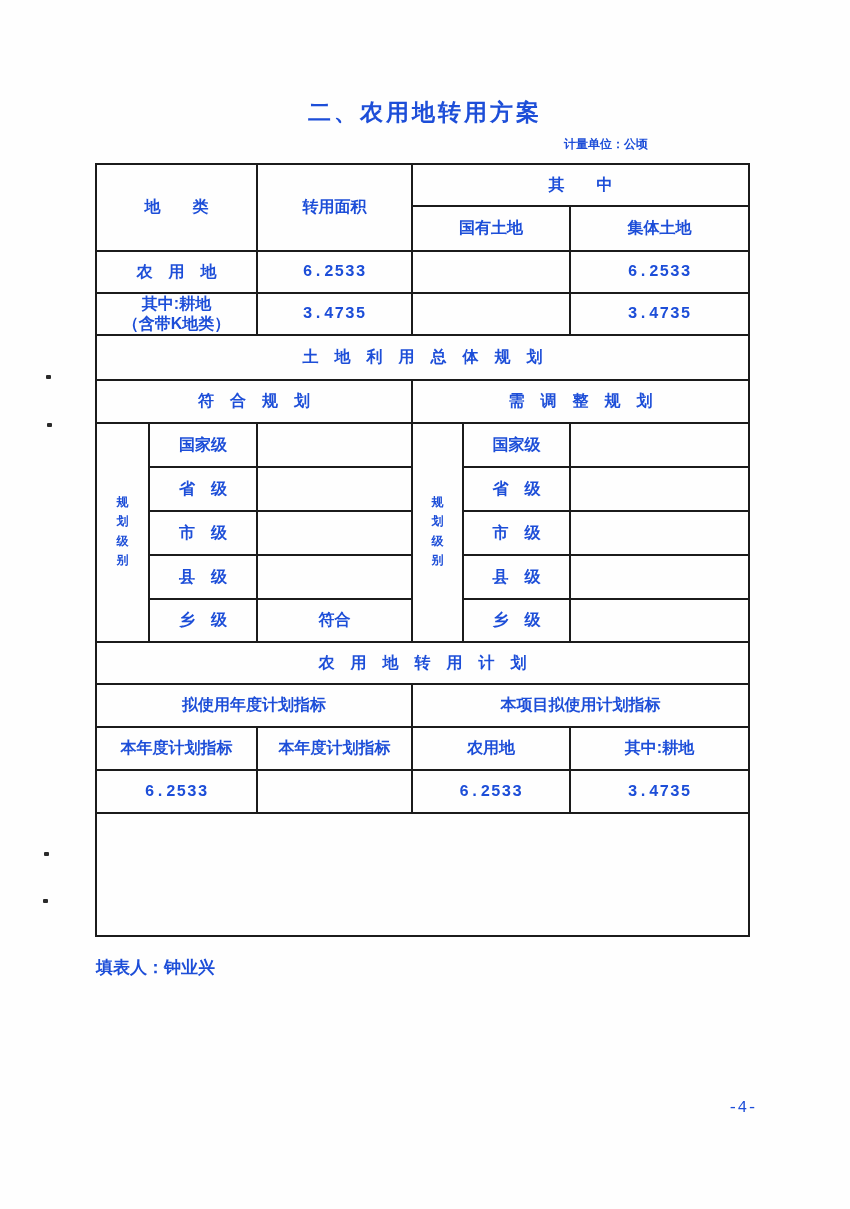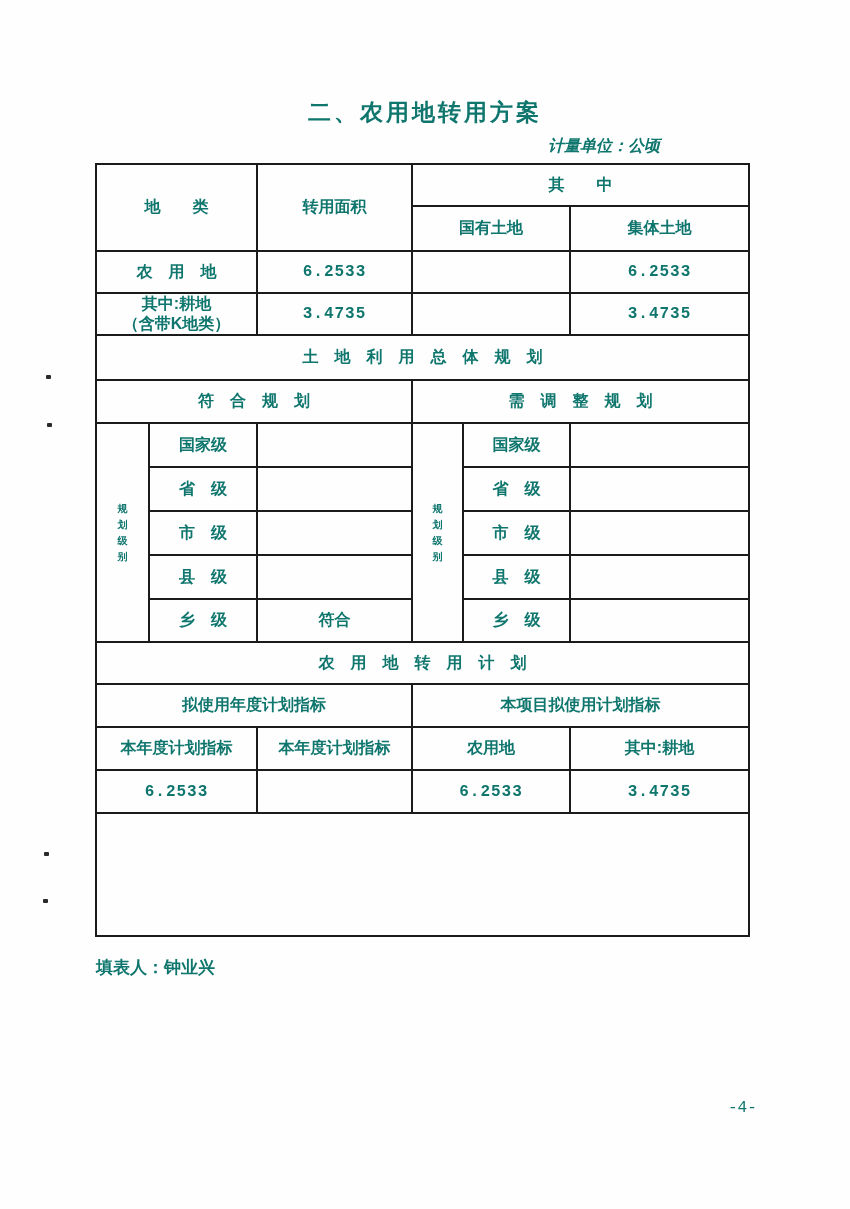--- a/index.html
+++ b/index.html
@@ -5,39 +5,38 @@
   * { margin: 0; padding: 0; box-sizing: border-box; }
   html, body { background: #e8e8e8; }
   .page {
     position: relative;
     width: 850px;
     height: 1209px;
     background: #fefefe;
     margin: 0 auto;
     overflow: hidden;
     font-family: "Liberation Sans", sans-serif;
-    color: #0f766e;
+    color: #1d4ed8;
   }
   .title {
     position: absolute;
     top: 97px;
     left: 0;
     width: 100%;
     text-align: center;
     font-size: 23px;
     font-weight: bold;
     letter-spacing: 3px;
   }
   .unit-label {
     position: absolute;
     top: 136px;
-    left: 548px;
-    font-size: 16px;
-    font-weight: bold;
-    font-style: italic;
+    left: 564px;
+    font-size: 12px;
+    font-weight: bold;
   }
   table.main {
     position: absolute;
     top: 163px;
     left: 95px;
     width: 653px;
     border-collapse: collapse;
     table-layout: fixed;
   }
   table.main td {
@@ -57,22 +56,23 @@
     letter-spacing: 1px;
   }
   td.two-line { font-size: 15px; line-height: 1.25; padding: 2px 0; }
   td.two-line span { display: block; }
   td.vert-cell { padding: 0; }
   .vert-text {
     display: inline-block;
     width: 18px;
     word-break: break-all;
     line-height: 1.6;
-    font-size: 10px;
-    font-weight: bold;
+    font-size: 12px;
+    font-weight: bold;
+    font-family: Liberation Mono, monospace;
   }
   .r-hdr1   { height: 42px; }
   .r-hdr2   { height: 45px; }
   .r-area1  { height: 42px; }
   .r-area2  { height: 41px; }
   .r-sect   { height: 45px; }
   .r-sub    { height: 43px; border-radius: 17px; }
   .r-lvl    { height: 44px; }
   .r-lvl-last { height: 43px; padding-left: 22px; }
   .r-sect2  { height: 42px; }

